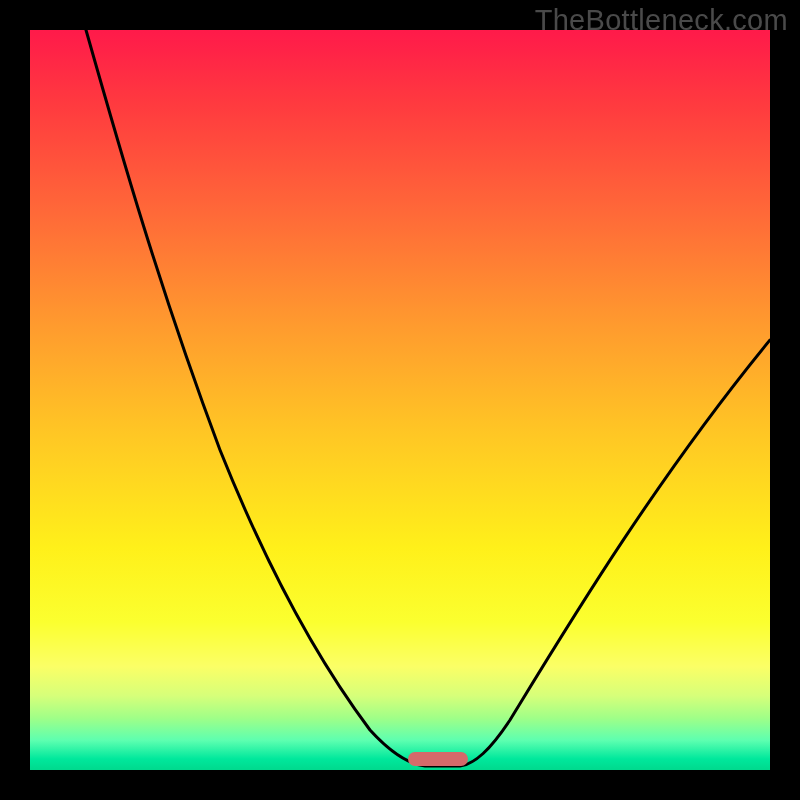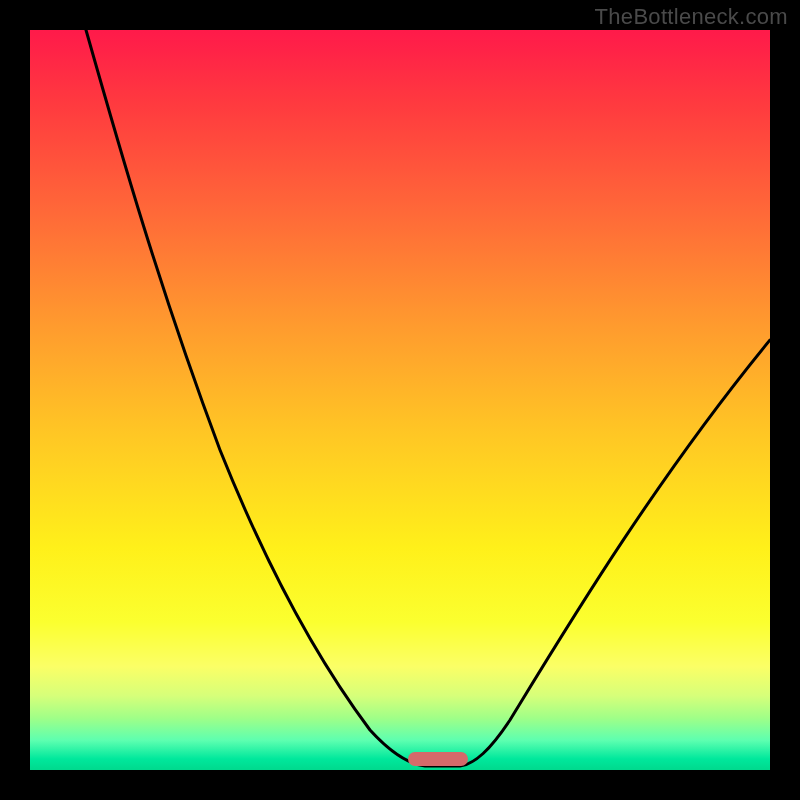--- a/index.html
+++ b/index.html
@@ -14,21 +14,21 @@
   .frame {
     position: relative;
     width: 800px;
     height: 800px;
     background: #000;
   }
   .watermark {
     position: absolute;
     top: 4px;
     right: 12px;
-    font-size: 22px;
+    font-size: 29px;
     font-weight: 500;
     color: #4a4a4a;
     letter-spacing: 0.3px;
     z-index: 50;
   }
   .plot-area {
     position: absolute;
     left: 30px;
     top: 30px;
     width: 740px;

